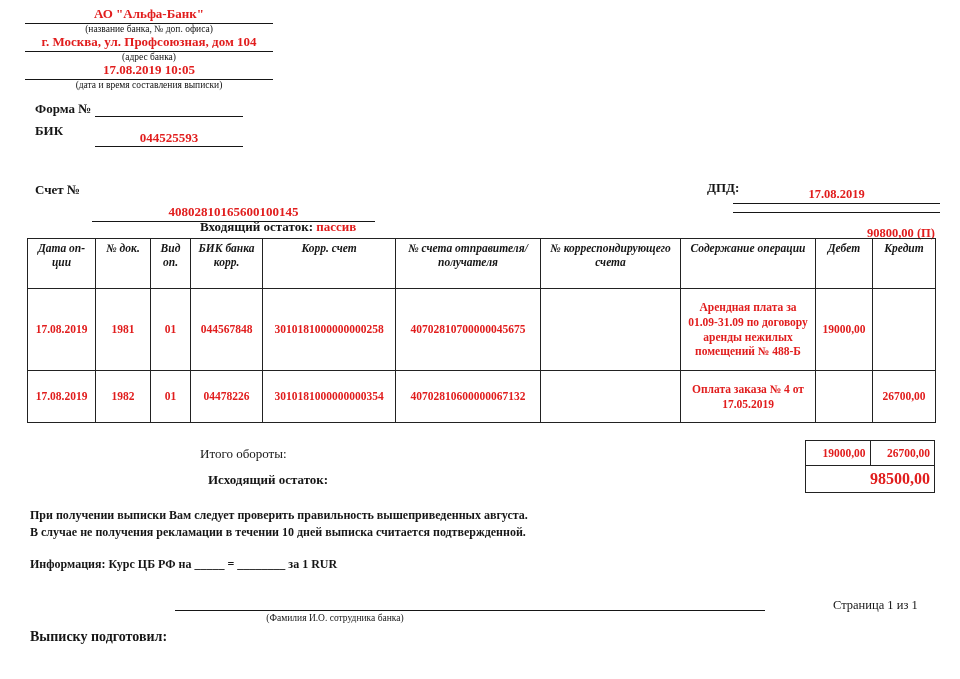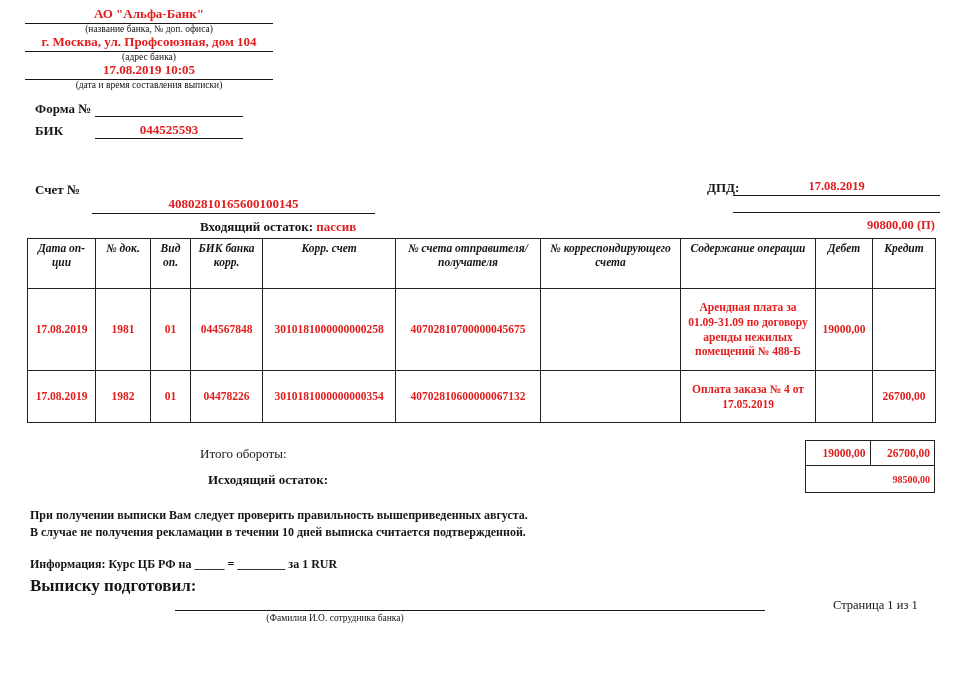--- a/index.html
+++ b/index.html
@@ -2,21 +2,21 @@
 <html><head>
 <meta charset="utf-8">
 <style>
   :root{ --red:#e11d1d; --ink:#161616; }
   *{box-sizing:border-box;}
   html,body{margin:0;padding:0;background:#fff;}
   .page{
     position:relative; width:960px; height:679px; background:#fff;
     font-family:"Liberation Serif", serif; color:var(--ink); overflow:hidden;
   }
-  .red{color:var(--red);}
+  .red{color:var(--red);margin-top:8px;}
   .b{font-weight:bold;}
   .abs{position:absolute;}
   .u{border-bottom:1.5px solid var(--ink);}
   .cap{font-size:9.5px; text-align:center; color:#111;}
 
   
   .bankblock{left:25px; top:6px; width:248px;}
   .bankblock .val{font-size:13px; font-weight:bold; color:var(--red); text-align:center; padding-bottom:1px;}
 
   
@@ -33,21 +33,21 @@
   table.stmt th, table.stmt td{border:1.6px solid #222; padding:2px 3px; overflow:hidden;}
   table.stmt th{font-weight:bold; font-style:italic; font-size:11.5px; text-align:center; vertical-align:top; line-height:1.25;}
   table.stmt td{font-size:11.5px; text-align:center; vertical-align:middle; color:var(--red); font-weight:bold; line-height:1.3;}
   tr.hdr{height:50px;} tr.r1{height:82px;} tr.r2{height:52px;}
 
   
   .totals-box{left:805px; top:440px; width:130px; border:1.6px solid #222;}
   .t-row1{display:flex; height:25px; border-bottom:1.6px solid #222;}
   .t-cell{flex:1; display:flex; align-items:center; justify-content:flex-end; padding-right:4px; font-size:11.5px; font-weight:bold; color:var(--red);}
   .t-cell.first{border-right:1.6px solid #222;}
-  .t-row2{height:26px; display:flex; align-items:center; justify-content:flex-end; padding-right:4px; font-size:10px; font-weight:bold; color:var(--red);}
+  .t-row2{height:26px; display:flex; align-items:center; justify-content:flex-end; padding-right:4px; font-size:16px; font-weight:bold; color:var(--red);}
 
   .note{font-size:12px; font-weight:bold; line-height:1.4;}
   .smallcap{font-size:9.5px; text-align:center;}
 </style>
 </head>
 <body>
 
 <div class="page">
 
   <div class="abs bankblock">
@@ -145,19 +145,19 @@
     <div class="t-row2">98500,00</div>
   </div>
 
   <div class="abs note" style="left:30px; top:507px; width:640px;">
     <div>При получении выписки Вам следует проверить правильность вышеприведенных августа.</div>
     <div>В случае не получения рекламации в течении 10 дней выписка считается подтвержденной.</div>
   </div>
 
   <div class="abs note" style="left:30px; top:556px;">Информация: Курс ЦБ РФ на _____ = ________ за 1 RUR</div>
 
-  <div class="abs lbl" style="left:30px; top:576px; font-size:17px;">Выписку подготовил:</div>
+  <div class="abs lbl" style="left:30px; top:629px; font-size:14px;">Выписку подготовил:</div>
   <div class="abs u" style="left:175px; top:596px; width:590px; height:15px;"></div>
   <div class="abs smallcap" style="left:175px; top:613px; width:320px;">(Фамилия И.О. сотрудника банка)</div>
 
   <div class="abs" style="left:833px; top:598px; font-size:12.5px;">Страница 1 из 1</div>
 
 </div>
 
 </body></html>

